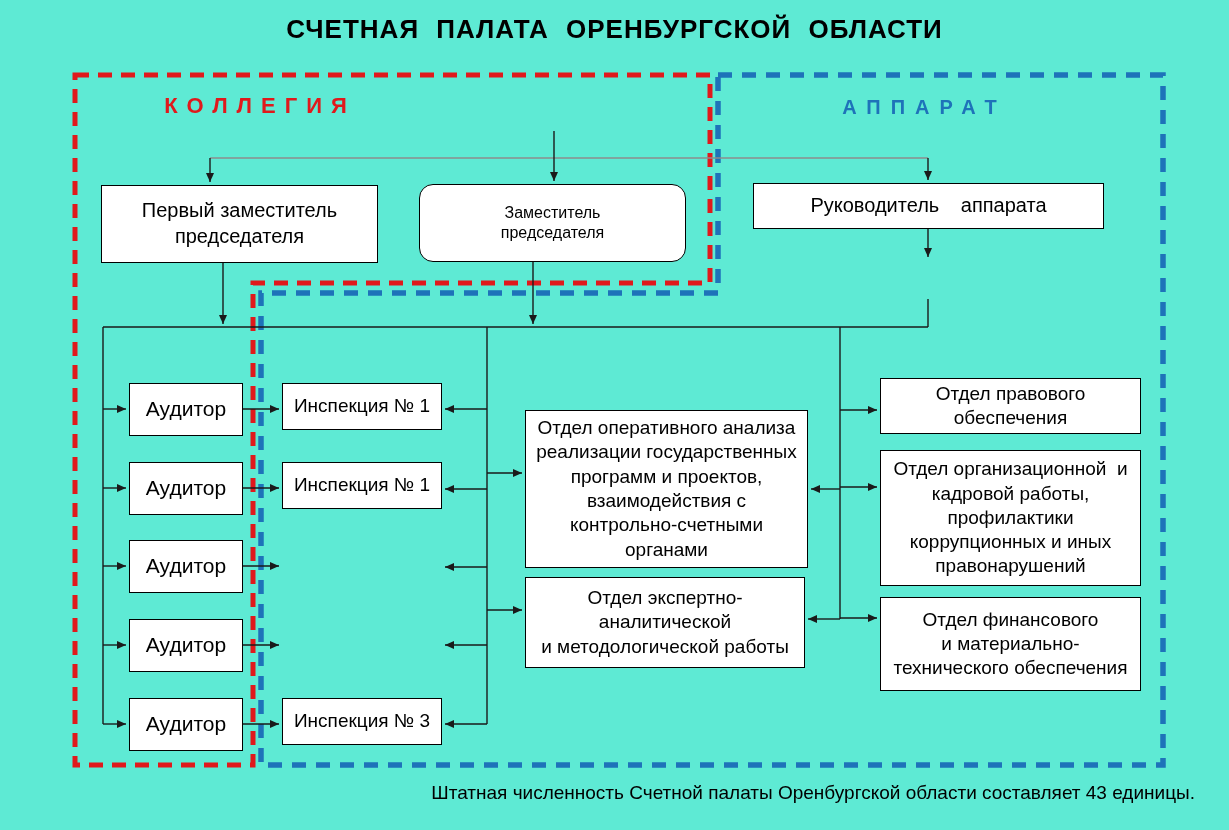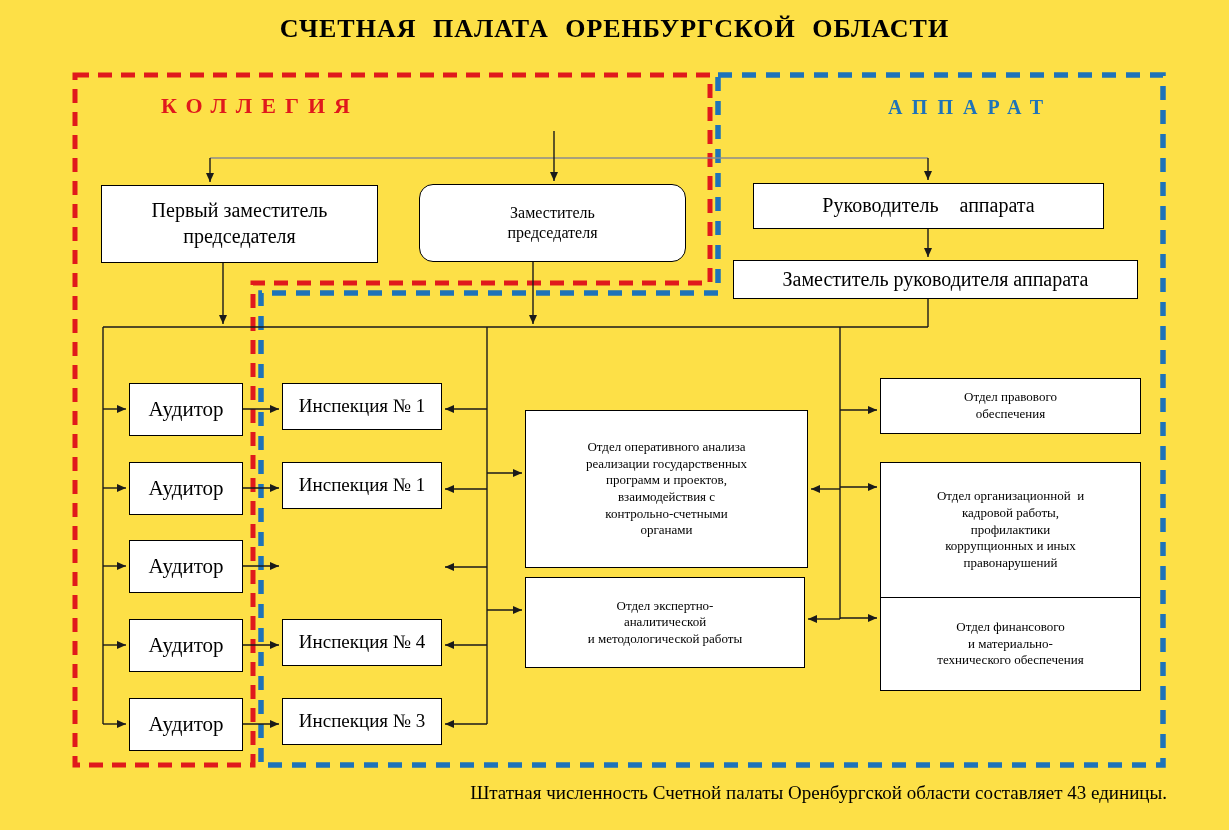--- a/index.html
+++ b/index.html
@@ -3,52 +3,52 @@
 <meta charset="utf-8">
 <style>
   :root{
     --red:#e0191c;
     --blue:#1e73b9;
     --line:#1a1a1a;
     --grayline:#8c8c8c;
   }
   html,body{margin:0;padding:0;background:#fff;}
   #canvas{
-    position:relative;width:1229px;height:830px;background:#fde047;overflow:hidden;
-    font-family:Liberation Serif, serif;color:#000;
+    position:relative;width:1229px;height:830px;background:#5eead4;overflow:hidden;
+    font-family:Liberation Sans, sans-serif;color:#000;
   }
   #wires{position:absolute;left:0;top:0;width:1229px;height:830px;}
   .ln{stroke:var(--line);stroke-width:1.4;fill:none;}
   .ln-gray{stroke:var(--grayline);stroke-width:1.6;fill:none;}
   .dash-red{stroke:var(--red);stroke-width:5;fill:none;stroke-dasharray:14 9;}
   .dash-blue{stroke:var(--blue);stroke-width:5.5;fill:none;stroke-dasharray:14 10;}
   .node{
     position:absolute;box-sizing:border-box;background:#fff;border:1.3px solid #000;
     display:flex;align-items:center;justify-content:center;text-align:center;
-    font-size:13px;line-height:1.28;white-space:pre-wrap;padding:2px 4px;
+    font-size:19px;line-height:1.28;white-space:pre-wrap;padding:2px 4px;
   }
   .node.big-border{border-width:2px;}
   .label{position:absolute;text-align:center;font-weight:bold;}
   #title{left:0;top:14px;width:1229px;font-size:26px;letter-spacing:1px;word-spacing:9px;color:#000;}
   #collegium-label{left:100px;top:93px;width:320px;font-size:22px;letter-spacing:9px;color:var(--red);text-align:center;}
-  #apparatus-label{left:818px;top:96px;width:305px;font-size:20px;letter-spacing:10px;color:var(--blue);}
+  #apparatus-label{left:772px;top:96px;width:305px;font-size:20px;letter-spacing:10px;color:var(--blue);}
   #chairman{left:448px;top:93px;width:212px;height:38px;font-size:20px;}
   #first-deputy{left:101px;top:185px;width:277px;height:78px;font-size:20px;}
   #deputy{left:419px;top:184px;width:267px;height:78px;font-size:16px;border-radius:14px;}
   #staff-head{left:753px;top:183px;width:351px;height:46px;font-size:20px;word-spacing:16px;}
   #staff-deputy{left:733px;top:260px;width:405px;height:39px;font-size:20px;}
   .auditor{left:129px;width:114px;height:53px;font-size:21px;}
   .inspection{left:282px;width:160px;height:47px;font-size:19px;}
   .row-1{top:383px;} .row-2{top:462px;} .row-3{top:540px;} .row-4{top:619px;} .row-5{top:698px;}
   #dept-operational{left:525px;top:410px;width:283px;height:158px;}
   #dept-expert{left:525px;top:577px;width:280px;height:91px;}
   #dept-legal{left:880px;top:378px;width:261px;height:56px;}
-  #dept-org{left:880px;top:450px;width:261px;height:136px;margin-top:12px;}
+  #dept-org{left:880px;top:450px;width:261px;height:136px;}
   #dept-finance{left:880px;top:597px;width:261px;height:94px;}
-  #footer-note{position:absolute;left:0;top:782px;width:1167px;text-align:right;font-size:19px;}
+  #footer-note{position:absolute;left:0;top:782px;width:1167px;text-align:right;font-size:19px;padding-left:28px;}
 </style>
 </head>
 <body>
 
 <div id="canvas">
 
   <svg id="wires" viewBox="0 0 1229 830" xmlns="http://www.w3.org/2000/svg">
     <defs>
       <marker id="arw" markerUnits="userSpaceOnUse" markerWidth="11" markerHeight="9" refX="9" refY="4" orient="auto">
         <path d="M0,0 L9,4 L0,8 Z" fill="#1a1a1a"></path>
@@ -101,31 +101,29 @@
 
   <div class="label" id="title">СЧЕТНАЯ ПАЛАТА ОРЕНБУРГСКОЙ ОБЛАСТИ</div>
   <div class="label" id="collegium-label">КОЛЛЕГИЯ</div>
   <div class="label" id="apparatus-label">АППАРАТ</div>
 
   <div class="node" id="first-deputy">Первый заместитель
 председателя</div>
   <div class="node" id="deputy">Заместитель
 председателя</div>
   <div class="node" id="staff-head">Руководитель аппарата</div>
-  <div class="node" id="staff-deputy">Заместитель руководителя аппарата</div>
 
   <div class="node auditor row-1">Аудитор</div>
   <div class="node auditor row-2">Аудитор</div>
   <div class="node auditor row-3">Аудитор</div>
   <div class="node auditor row-4">Аудитор</div>
   <div class="node auditor row-5">Аудитор</div>
 
   <div class="node inspection row-1">Инспекция № 1</div>
   <div class="node inspection row-2">Инспекция № 1</div>
-  <div class="node inspection row-4">Инспекция № 4</div>
   <div class="node inspection row-5">Инспекция № 3</div>
 
   <div class="node" id="dept-operational">Отдел оперативного анализа
 реализации государственных
 программ и проектов,
 взаимодействия с
 контрольно-счетными
 органами</div>
   <div class="node" id="dept-expert">Отдел экспертно-
 аналитической

